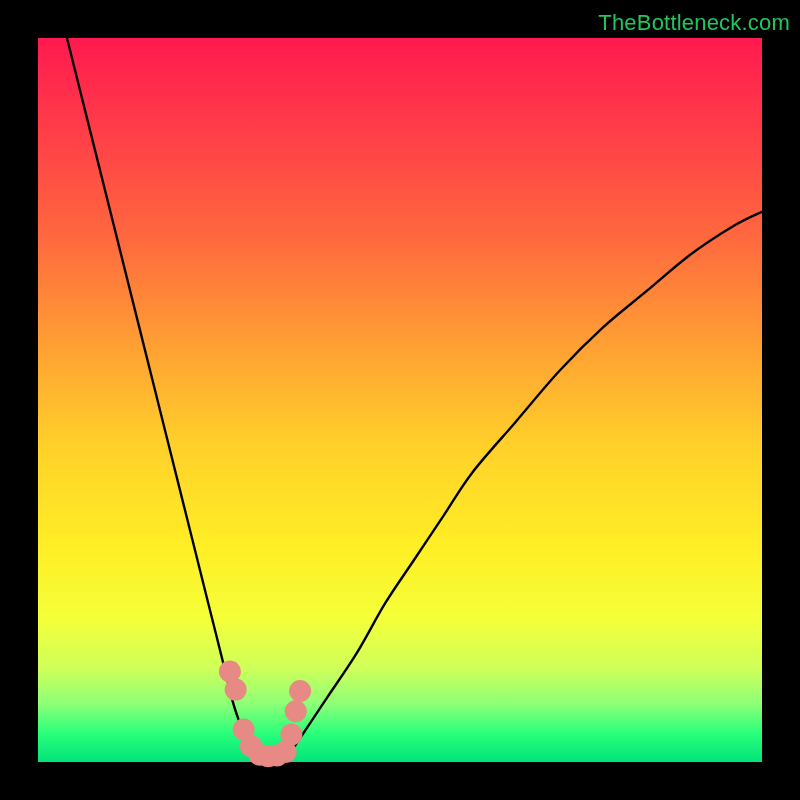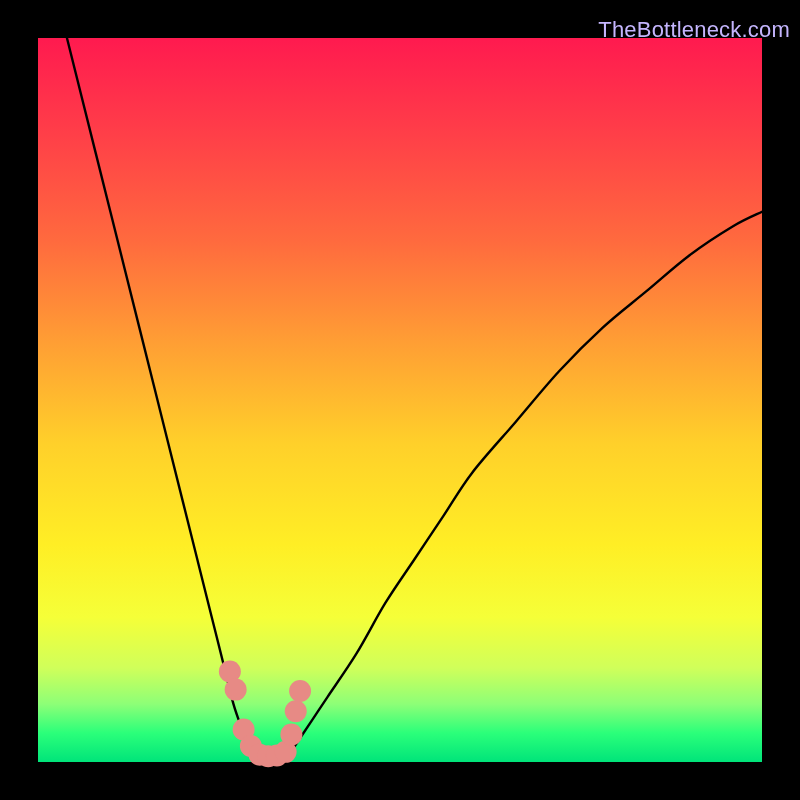--- a/index.html
+++ b/index.html
@@ -44,23 +44,23 @@
   svg.curves {
     position: absolute;
     left: 0;
     top: 0;
     width: 724px;
     height: 724px;
     overflow: visible;
   }
   .watermark {
     position: absolute;
-    top: 17px;
+    top: 10px;
     right: 10px;
-    color: #c4b5fd;
+    color: #22c55e;
     font-size: 22px;
     letter-spacing: 0.2px;
     user-select: none;
   }
 </style>
 </head>
 <body>
 
 <div class="frame">
   <div class="watermark">TheBottleneck.com</div>

